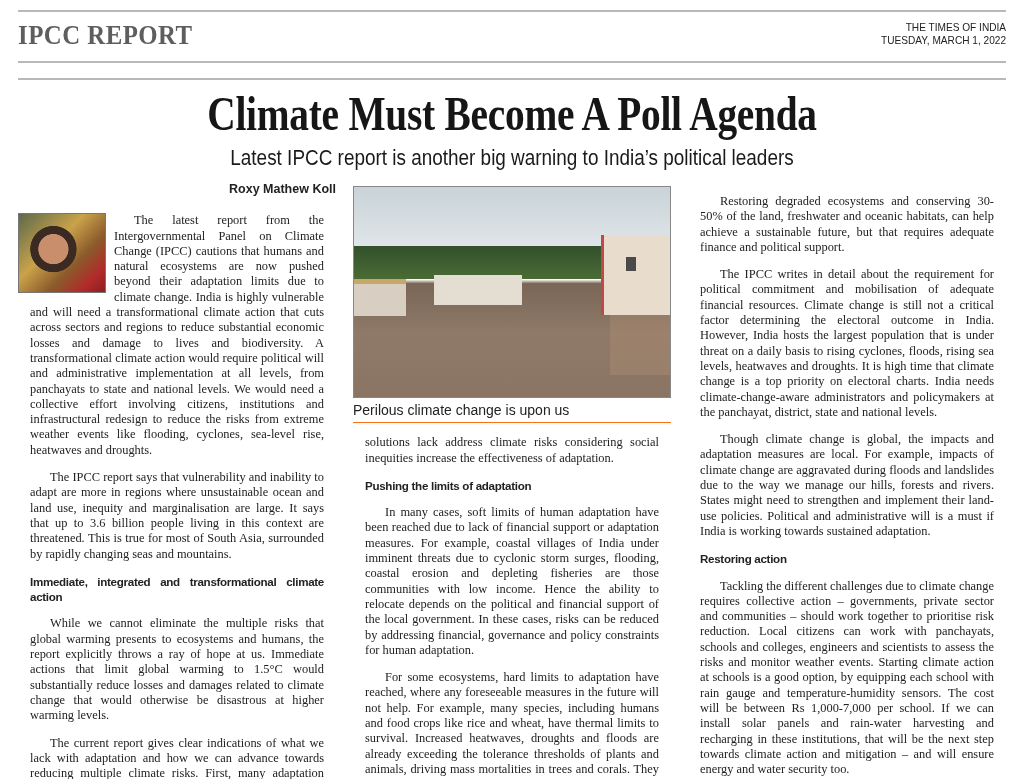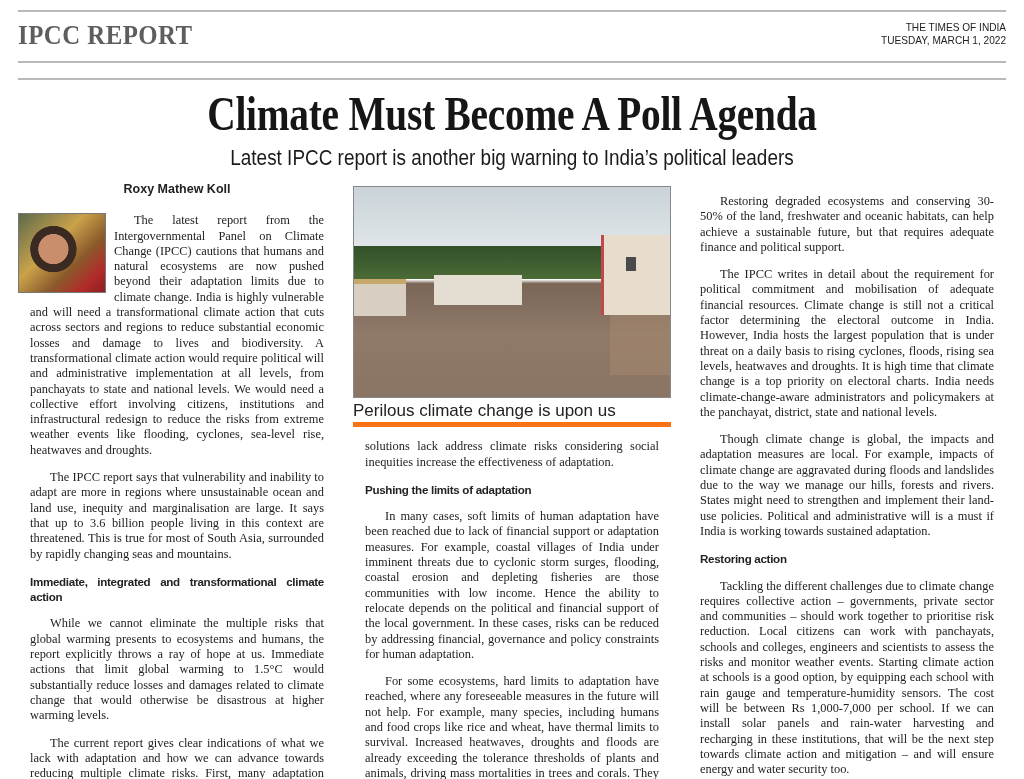--- a/index.html
+++ b/index.html
@@ -8,34 +8,34 @@
   .section-label { position: absolute; left: 18px; top: 20px; font-family: "Liberation Serif", serif; font-weight: bold; font-size: 27px; color: #5e5e5e; letter-spacing: 0.5px; transform: scaleX(0.92); transform-origin: left; }
   .masthead { position: absolute; right: 18px; top: 21px; text-align: right; font-family: "Liberation Sans", sans-serif; font-size: 11.5px; line-height: 13px; color: #222; transform: scaleX(0.88); transform-origin: right; }
   .headline { position: absolute; left: 0; right: 0; top: 86px; text-align: center; font-family: "Liberation Serif", serif; font-size: 48px; color: #161616; transform: scaleX(0.82); letter-spacing: -0.3px; }
   .subhead { position: absolute; left: 0; right: 0; top: 145px; text-align: center; font-family: "Liberation Sans", sans-serif; font-size: 22px; color: #1a1a1a; transform: scaleX(0.86); }
   .col { position: absolute; top: 182px; font-family: "Liberation Serif", serif; font-size: 12.4px; line-height: 15.3px; text-align: justify; color: #222; }
   .col p { margin: 12px; text-indent: 20px; }
   .col p.noindent { text-indent: 0; }
   .col1 { left: 18px; width: 318px; }
   .col2 { left: 353px; width: 318px; }
   .col3 { left: 688px; width: 318px; }
-  .byline { font-family: "Liberation Sans", sans-serif; font-weight: bold; font-size: 12.5px; text-align: center; margin-bottom: 16px; }
+  .byline { font-family: "Liberation Sans", sans-serif; font-weight: bold; font-size: 12.5px; text-align: right; margin-bottom: 16px; }
   .author-photo { float: left; width: 88px; height: 80px; margin: 0 8px 0 0; background: radial-gradient(circle at 40% 45%, #c98e6c 0 22%, #3b2a22 23% 34%, transparent 35%), linear-gradient(135deg, #5d6a4c 0%, #c9a24a 40%, #8b5a2b 65%, #b22a2a 85%, #8c1f1f 100%); border: 1px solid #777; box-sizing: border-box; }
   .subtitle { font-family: "Liberation Sans", sans-serif; font-weight: bold; font-size: 11.6px; margin-top: 13px; text-indent: 0 !important; letter-spacing: -0.3px; }
   .photo { width: 318px; height: 212px; border: 1px solid #888; box-sizing: border-box; position: relative; overflow: hidden;
            background:
              linear-gradient(180deg, #c9d3d8 0%, #dfe5e8 28%, transparent 28%),
              linear-gradient(180deg, transparent 26%, #2f4d2a 26%, #4b6b35 44%, transparent 44%),
              linear-gradient(180deg, transparent 44%, #7a6656 46%, #8f7a6a 70%, #8a7565 100%); }
   .photo .bldg1 { position: absolute; left: 0; top: 92px; width: 52px; height: 32px; background: #d8cfc2; border-top: 5px solid #c6a86a; }
   .photo .bldg2 { position: absolute; left: 80px; top: 88px; width: 88px; height: 30px; background: #e3ddd2; }
   .photo .bldg3 { position: absolute; right: 0; top: 48px; width: 66px; height: 80px; background: #e8dccd; border-left: 3px solid #c04848; }
   .photo .bldg3::after { content: ""; position: absolute; left: 22px; top: 22px; width: 10px; height: 14px; background: #4a4a4a; }
   .photo .refl { position: absolute; right: 0; top: 128px; width: 60px; height: 60px; background: rgba(170,140,110,0.45); }
-  .caption { font-family: "Liberation Sans", sans-serif; font-size: 17px; padding: 5px 0 4px 0; border-bottom: 5px solid #f97316; margin-bottom: 6px; }
+  .caption { font-family: "Liberation Sans", sans-serif; font-size: 14px; padding: 5px 0 4px 0; border-bottom: 1px solid #f97316; margin-bottom: 6px; }
   .tagline { font-style: italic; margin-top: 2px; }
 </style>
 </head>
 <body>
 
 <div class="rule" style="top:10px;"></div>
 <div class="section-label">IPCC REPORT</div>
 <div class="masthead">
   <div>THE TIMES OF INDIA</div>
   <div>TUESDAY, MARCH 1, 2022</div>

